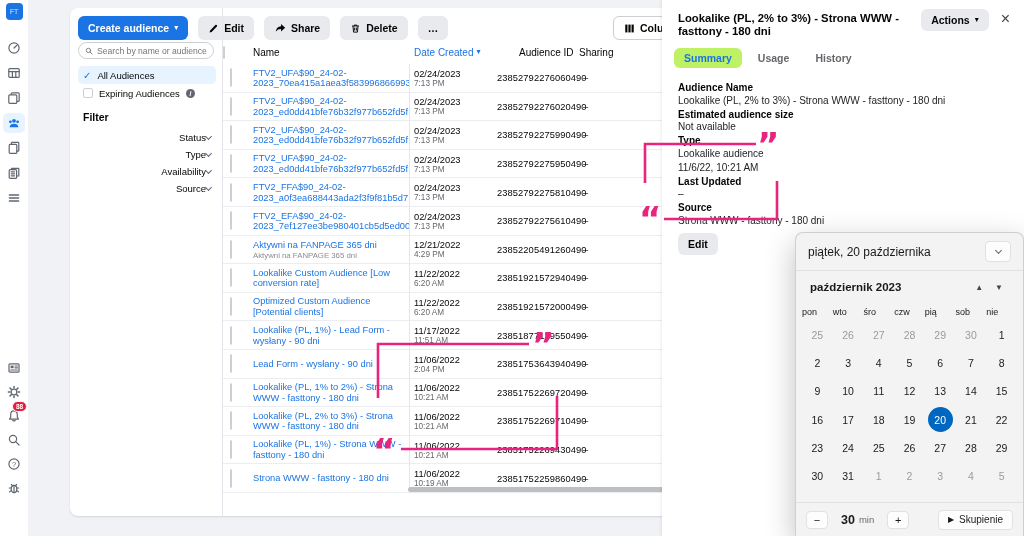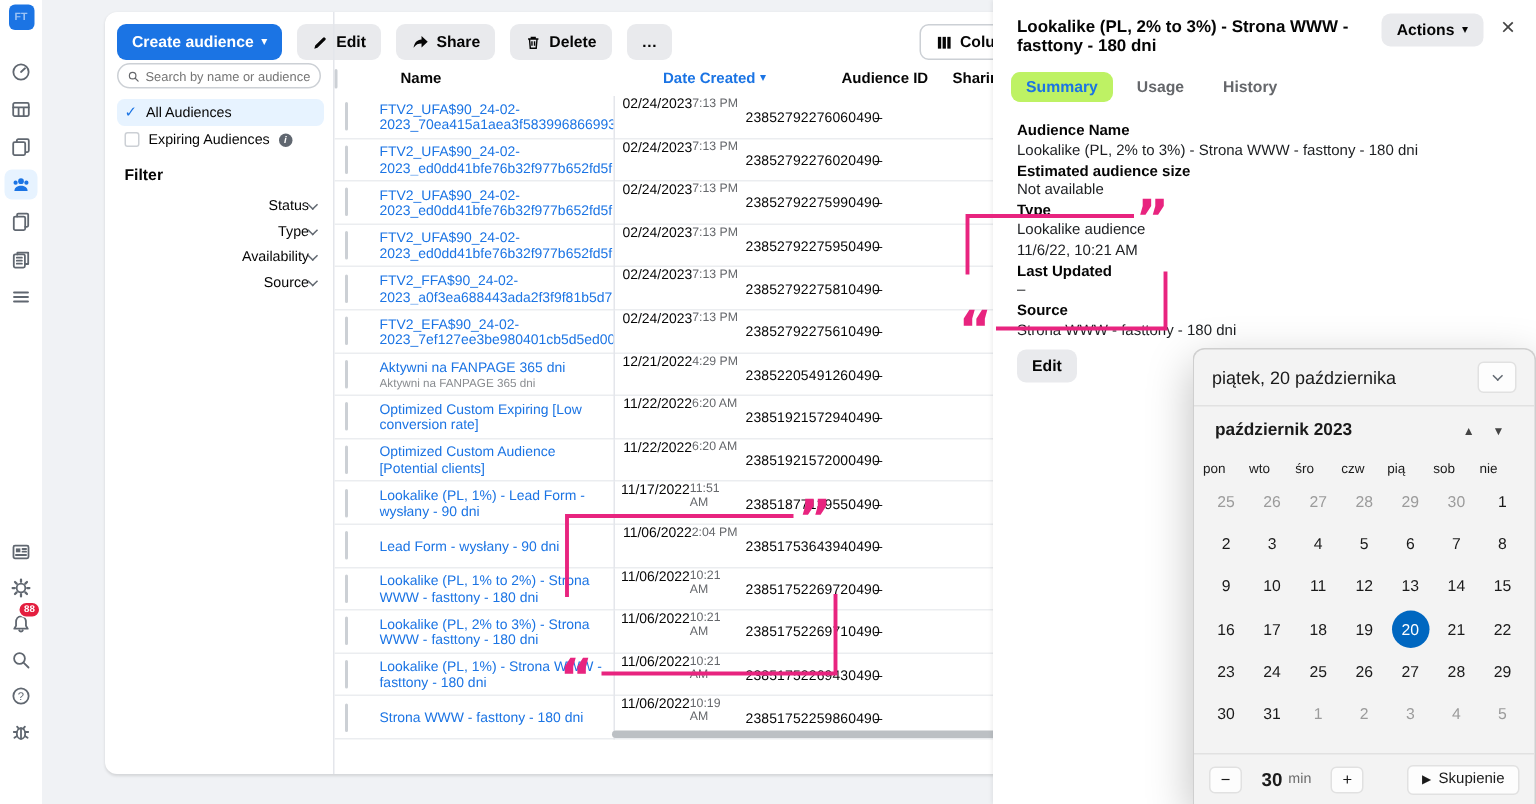--- a/index.html
+++ b/index.html
@@ -46,29 +46,29 @@
   #filter-heading { font-size:10.5px; font-weight:bold; margin:9px 0 6px 5px; }
   .fgroup { display:flex; align-items:center; justify-content:flex-end; height:17px; font-size:9.5px; color:#050505; padding:0 5px; }
   .chev { width:5px; height:5px; border-right:1.3px solid #606770; border-bottom:1.3px solid #606770;
     transform:rotate(45deg); margin-top:-3px; }
   .info-dot { width:9px; height:9px; border-radius:50%; background:#606770; color:#fff; font-size:6.5px;
     display:inline-flex; align-items:center; justify-content:center; font-weight:bold; font-style:italic; }
 
   
   #tablewrap { position:absolute; left:152px; top:0; width:462px; height:508px; border-left:1px solid #e4e6eb; }
   .tgrid { display:grid; grid-template-columns:30px 156px 84px 86px 1fr; align-items:center; }
-  #thead { position:absolute; left:0; top:32px; width:100%; height:24px; font-size:10px; font-weight:bold;gap:14px; }
+  #thead { position:absolute; left:0; top:32px; width:100%; height:24px; font-size:10px; font-weight:normal; }
   #thead .hdate { color:#1b74e4; display:flex; gap:3px; align-items:center; border-left:1px solid transparent; padding-left:4px; }
   #thead .hid { padding-left:26px; }
   #rows { position:absolute; left:0; top:56px; width:100%; }
   .trow { height:28.6px; border-bottom:1px solid #ebedf0; cursor:pointer; }
   .trow .cbcell { padding-left:7px; }
   .namecell { font-size:9.3px; line-height:10.6px; color:#1b74e4; overflow:hidden; padding-right:6px; }
   .namecell .sub { display:block; color:#8a8d91; font-size:7.8px; line-height:9px; }
-  .datecell { border-left:1px solid #e4e6eb; height:28.6px; display:flex; flex-direction:row;
+  .datecell { border-left:1px solid #e4e6eb; height:28.6px; display:flex; flex-direction:column;
     justify-content:center; padding-left:4px; }
   .datecell .d { font-size:9.3px; }
   .datecell .t { font-size:8.2px; color:#65676b; }
   .idcell { font-size:9.3px; padding-left:4px; letter-spacing:.1px; }
   .sharecell { font-size:9.3px; padding-left:4px; color:#050505; }
   .hscroll { position:absolute; left:185px; top:479px; width:272px; height:5px; background:#bcc0c4; border-radius:3px; }
   .vscroll { position:absolute; right:3px; top:404px; width:5px; height:76px; background:#bcc0c4; border-radius:3px; }
 
   
   #panel { position:absolute; left:662px; top:0; width:362px; height:536px; background:#fff;
@@ -360,21 +360,21 @@
           <span class="namecell"><a>Aktywni na FANPAGE 365 dni</a><span class="sub">Aktywni na FANPAGE 365 dni</span></span>
           <span class="datecell">
             <span class="d">12/21/2022</span>
             <span class="t">4:29 PM</span>
           </span>
           <span class="idcell">23852205491260490</span>
           <span class="sharecell">–</span>
         </div>
         <div class="trow tgrid">
           <span class="cbcell"><span class="cbx"></span></span>
-          <span class="namecell"><a>Optimized Custom Expiring [Low conversion rate]</a></span>
+          <span class="namecell"><a>Lookalike Custom Audience [Low conversion rate]</a></span>
           <span class="datecell">
             <span class="d">11/22/2022</span>
             <span class="t">6:20 AM</span>
           </span>
           <span class="idcell">23851921572940490</span>
           <span class="sharecell">–</span>
         </div>
         <div class="trow tgrid">
           <span class="cbcell"><span class="cbx"></span></span>
           <span class="namecell"><a>Optimized Custom Audience [Potential clients]</a></span>

